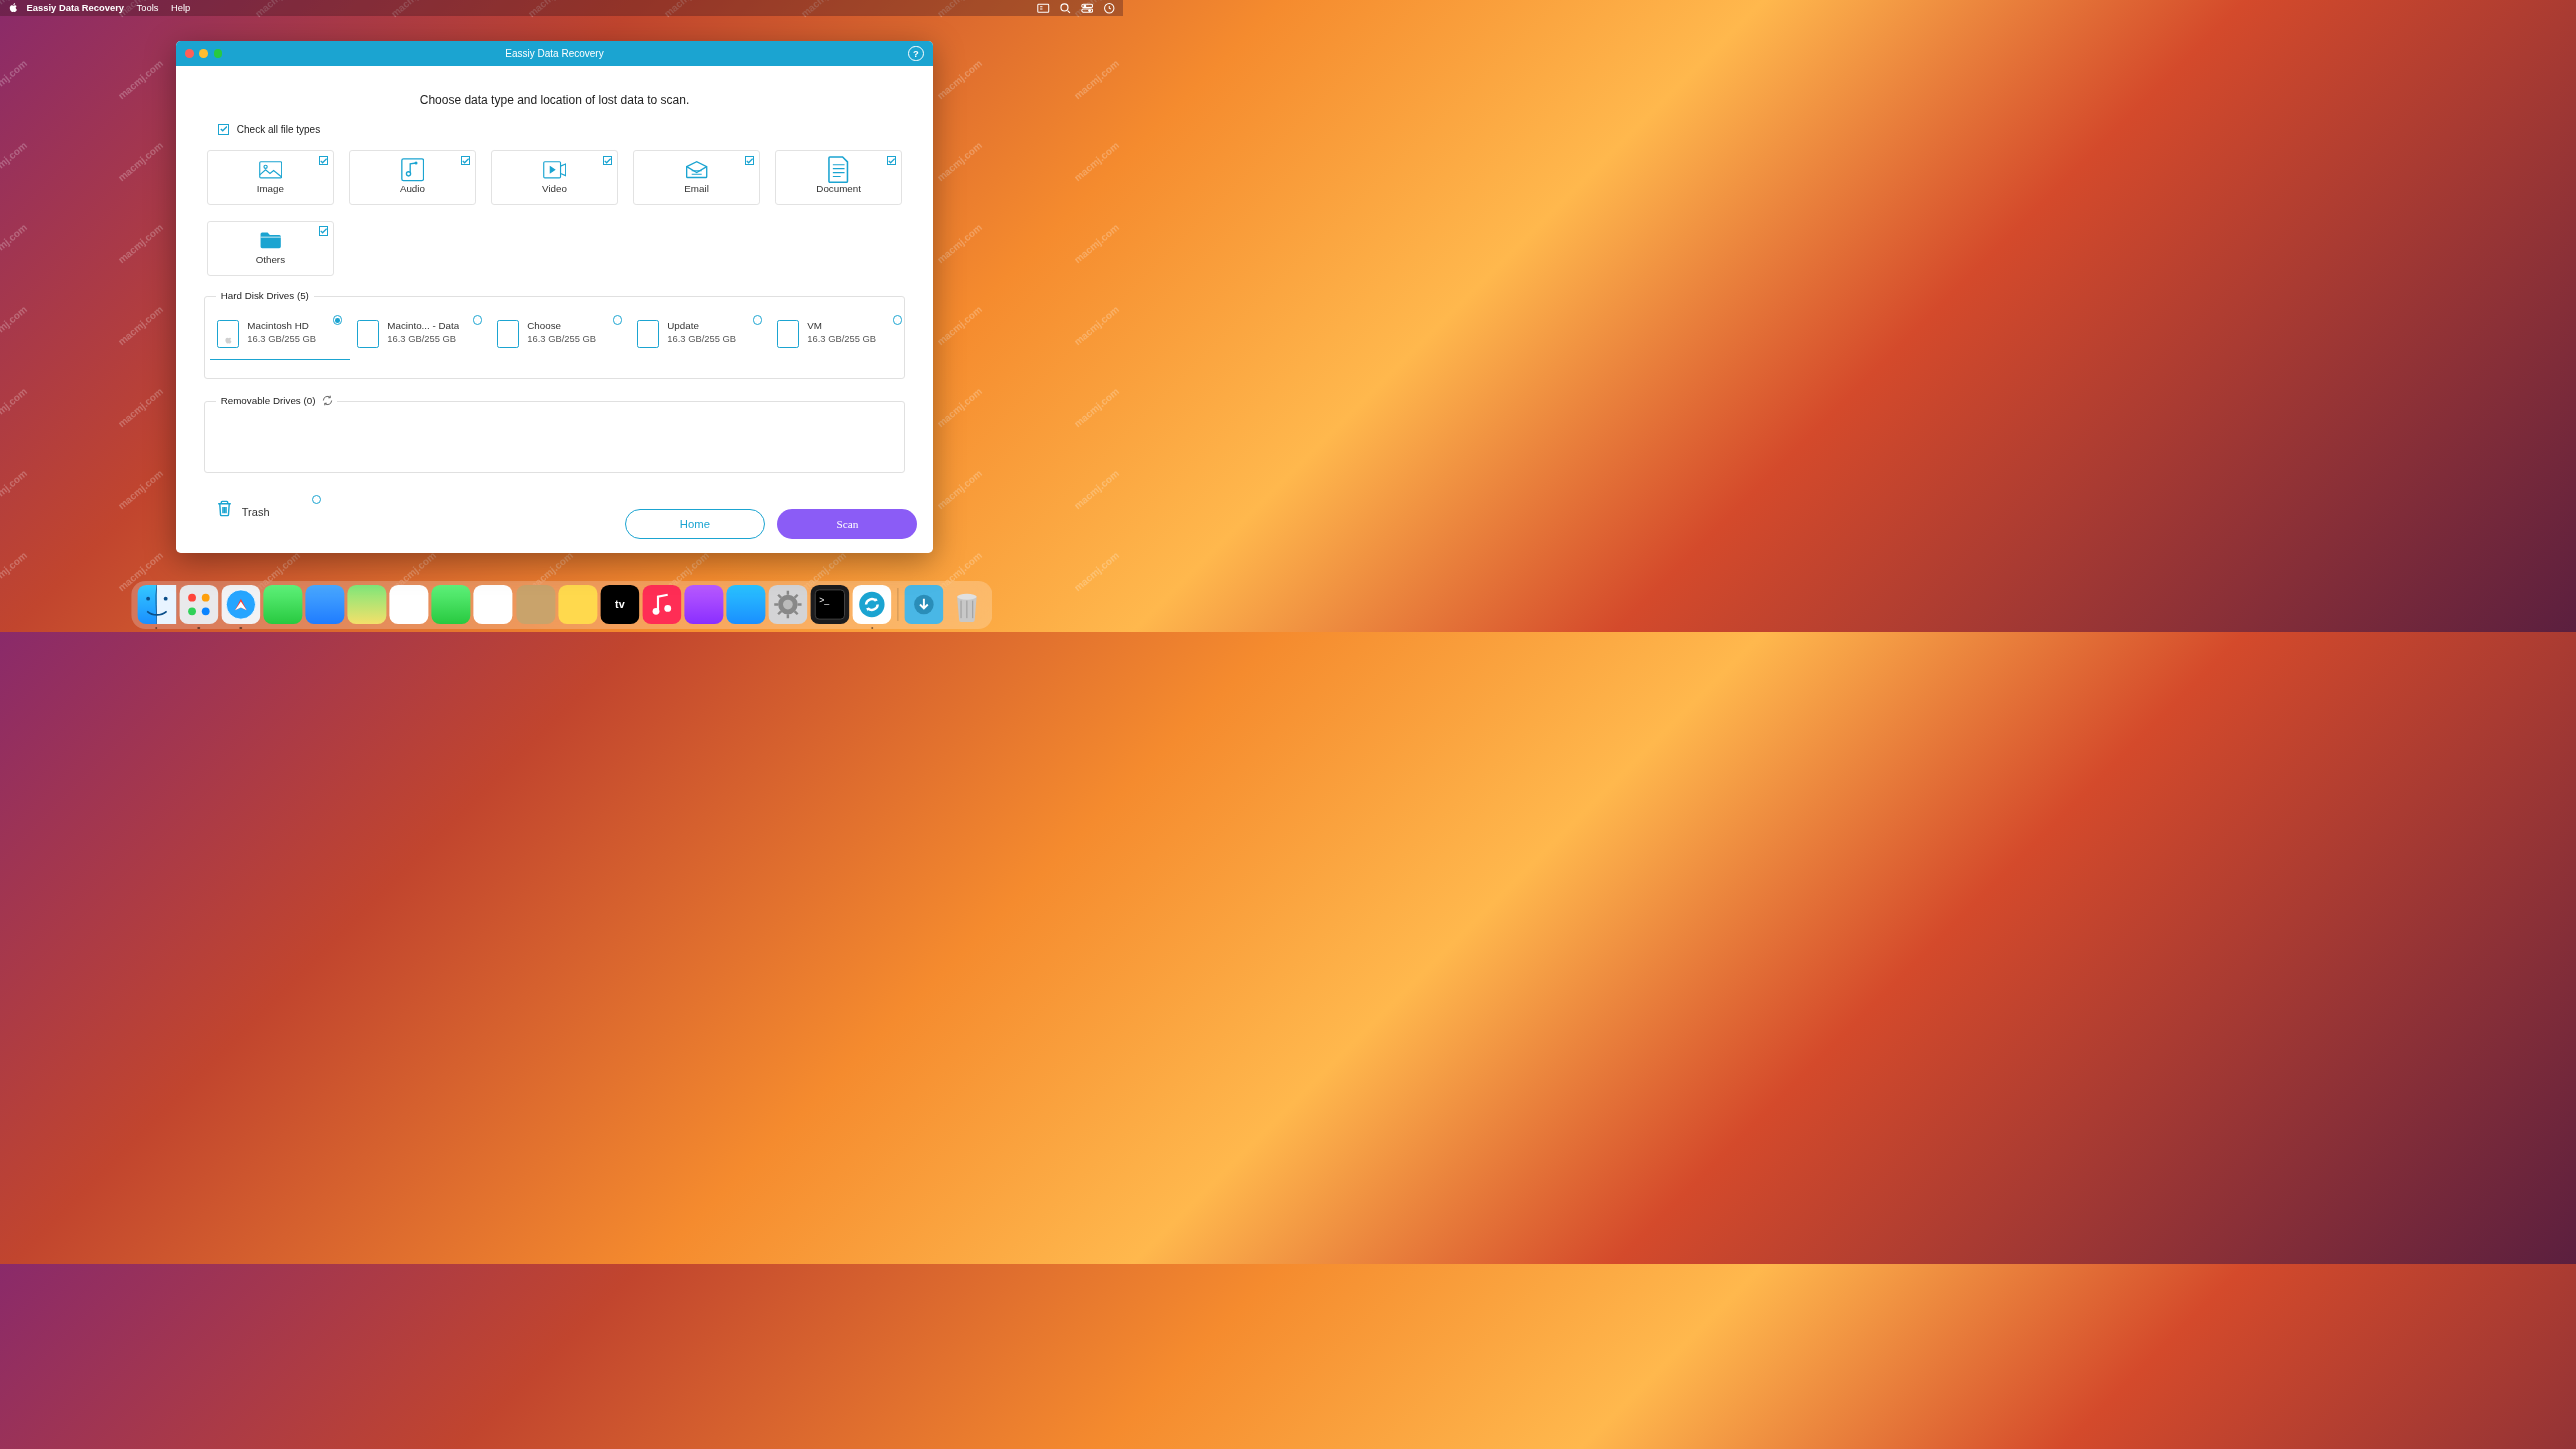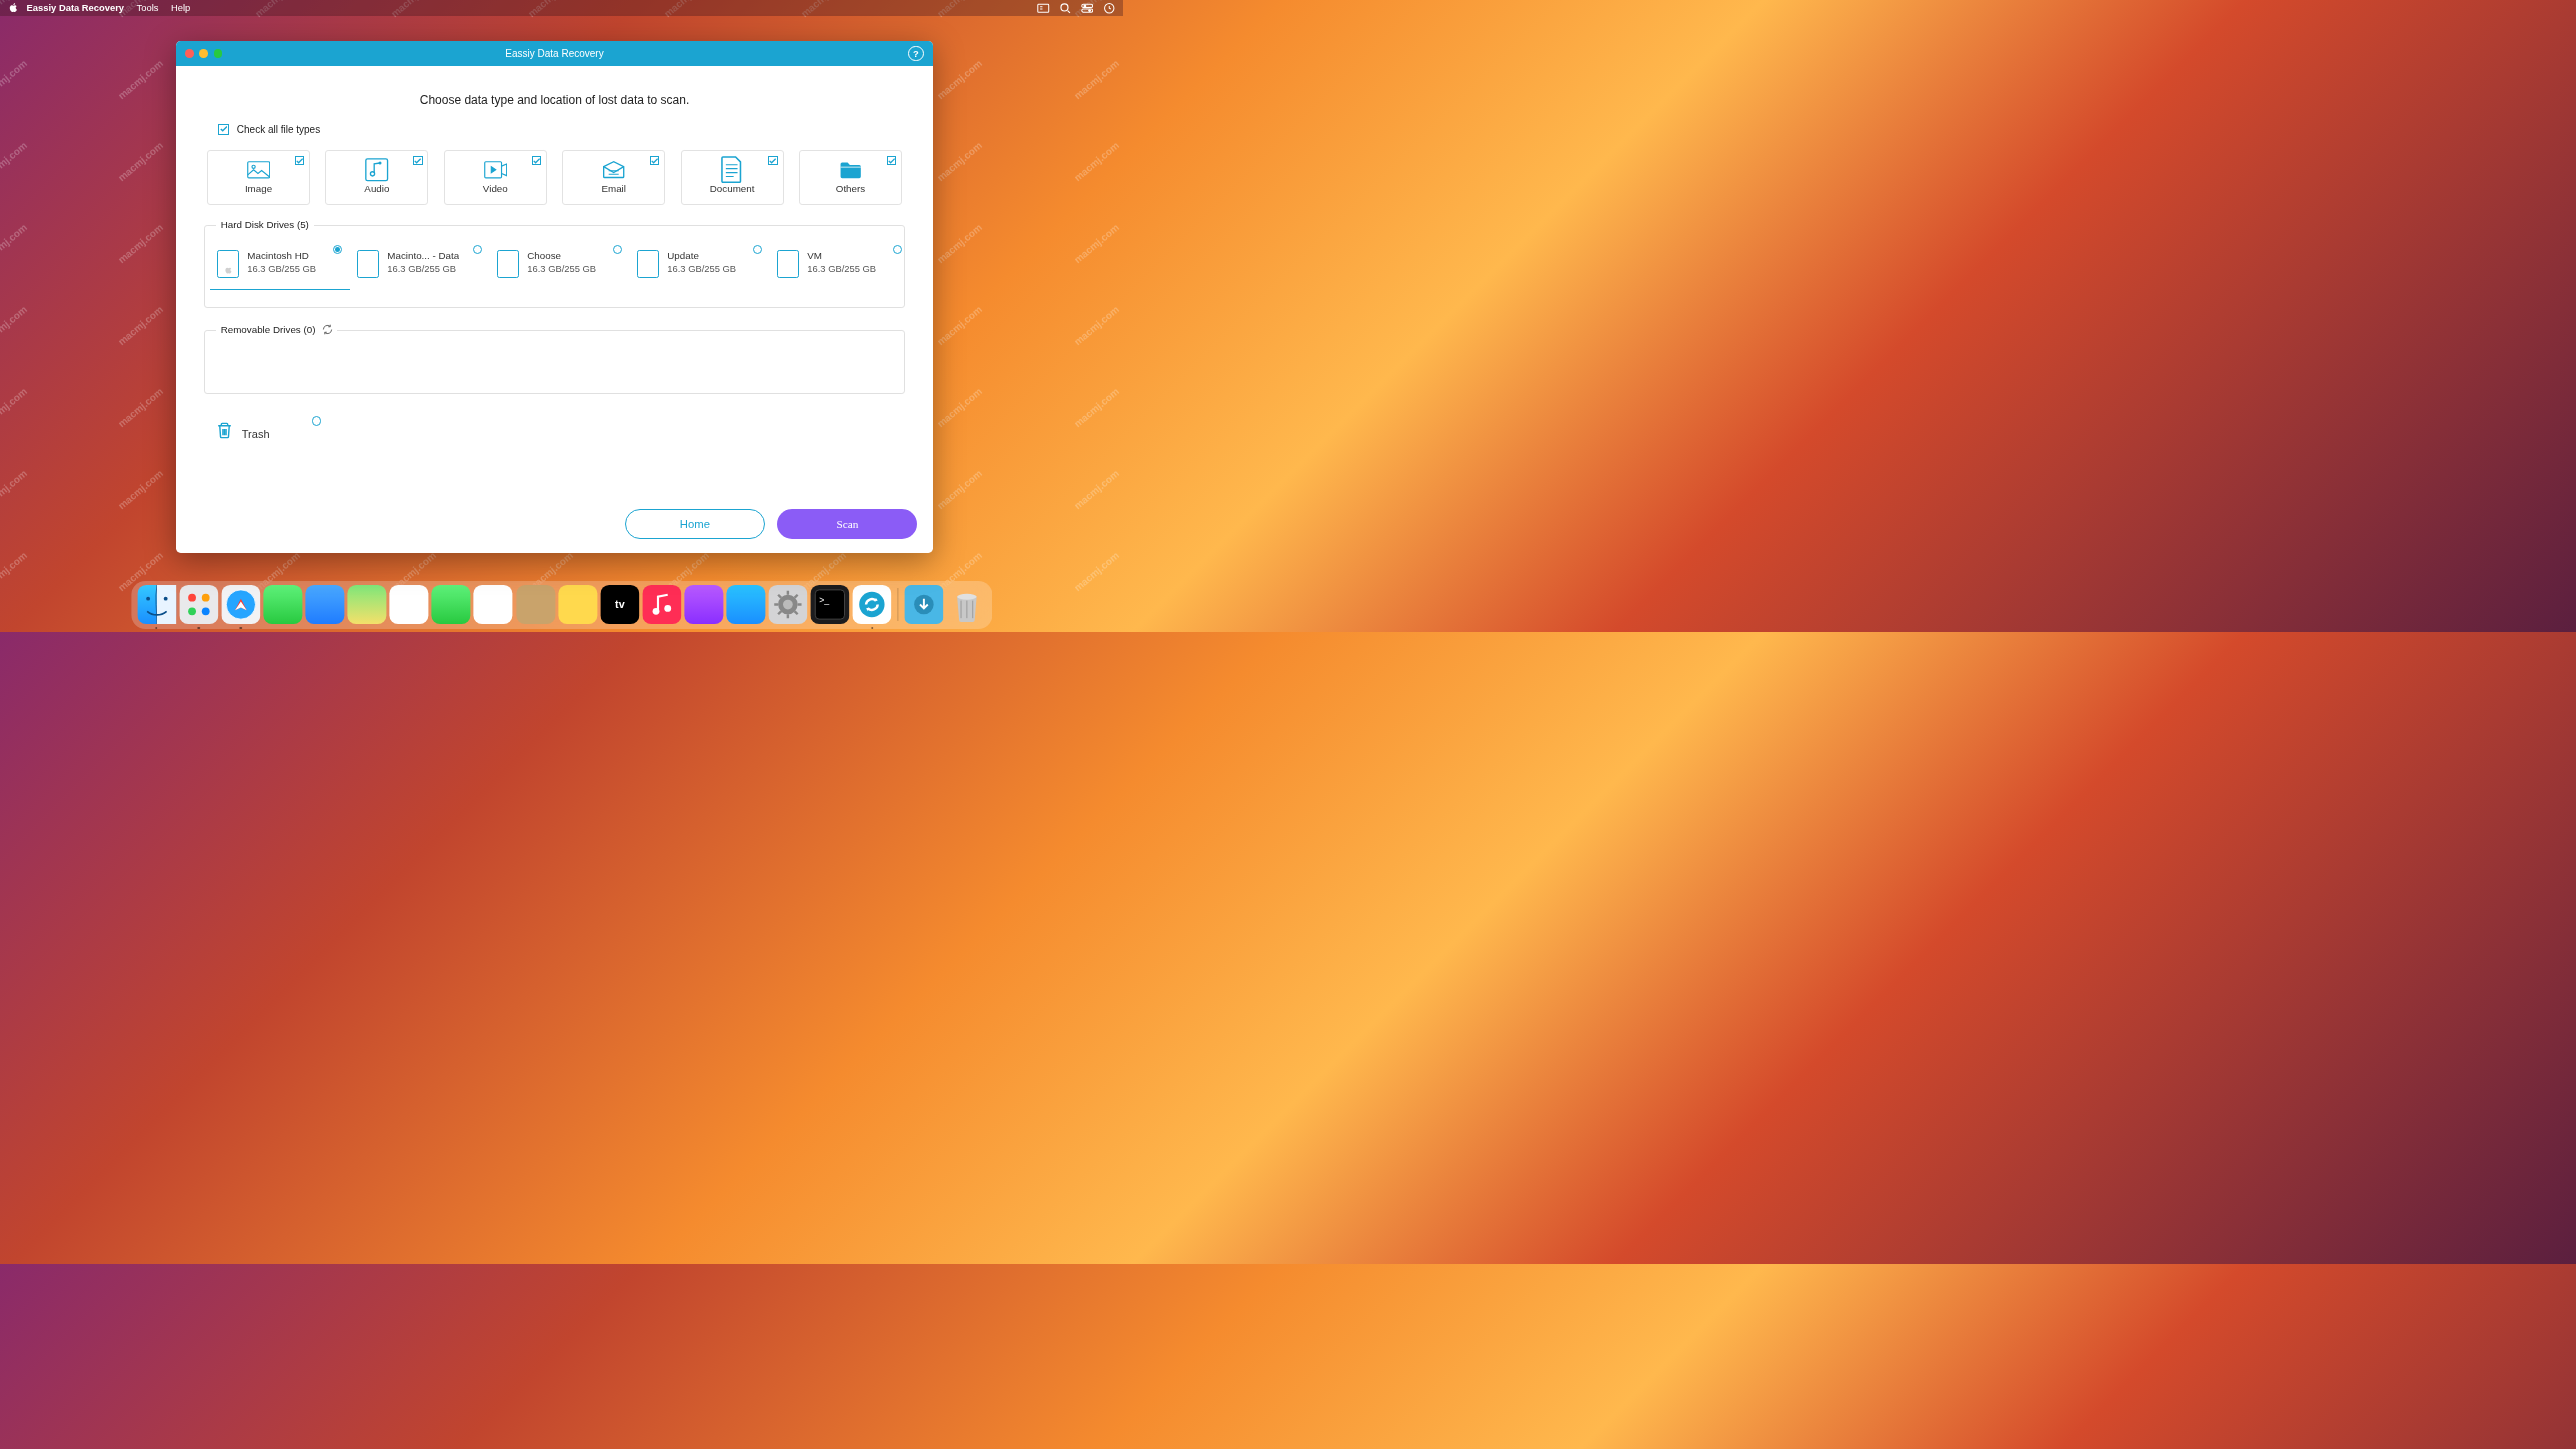--- a/index.html
+++ b/index.html
@@ -61,21 +61,21 @@
 .helpbtn { position: absolute; right: 9.4px; top: 4.7px; width: 15.6px; height: 15.6px; border: 1.2px solid #fff; border-radius: 50%; color: #fff; display: flex; align-items: center; justify-content: center; font-size: 9.4px; font-weight: 600; cursor: pointer; }
 .content { padding: 15.6px 28px 0 28px; }
 .heading { text-align: center; font-size: 12px; color: #222; margin: 11px 0 17px; }
 .checkall { display: flex; align-items: center; gap: 7.8px; font-size: 10px; color: #222; margin-left: 14px; }
 .cbox {
   width: 11px; height: 11px; border: 1.2px solid #1ba4d1; display: flex; align-items: center;
   justify-content: center; cursor: pointer;
 }
 .cbox svg { width: 7.8px; height: 7.8px; }
 .ftgrid {
-  display: grid; grid-template-columns: repeat(6, 1fr); gap: 15.6px; margin: 15.6px 0 20px;
+  display: grid; grid-template-columns: repeat(5, 1fr); gap: 15.6px; margin: 15.6px 0 20px;
   padding: 0 3.1px;
 }
 .ftcard {
   border: 0.8px solid #e2e2e2; border-radius: 3.1px; height: 55px; position: relative;
   display: flex; flex-direction: column; align-items: center; justify-content: center; gap: 4.7px;
   cursor: default;
 }
 .ftcard .cbox { position: absolute; top: 4.7px; right: 4.7px; width: 9.4px; height: 9.4px; }
 .ftcard .ic { width: 23.4px; height: 17px; display: flex; align-items: center; justify-content: center; }
 .ftcard .lbl { font-size: 9.8px; color: #333; }
@@ -100,21 +100,21 @@
 }
 .drive.selected .radio::after {
   content: ""; width: 4.7px; height: 4.7px; background: #1ba4d1; border-radius: 50%;
 }
 .drive .drow { display: flex; align-items: flex-start; gap: 7.8px; }
 .drive .diskic { width: 22px; height: 28px; border: 1.2px solid #1ba4d1; border-radius: 2.3px; flex-shrink: 0; display: flex; align-items: flex-end; justify-content: center; padding-bottom: 2.3px; }
 .drive .dinfo { font-size: 9.8px; color: #333; }
 .drive .dname { margin-bottom: 2.3px; white-space: nowrap; overflow: hidden; text-overflow: ellipsis; max-width: 94px; }
 .drive .dsize { color: #555; font-size: 9.4px; }
 .hdgroup { height: 83px; }
-.rdgroup { height: 64px; }
+.rdgroup { height: 72px; }
 .trashsec { position: relative; width: 125px; margin-top: 6.2px; padding: 4.7px 11px; }
 .trashsec .radio {
   position: absolute; top: 0; right: 7.8px; width: 9.4px; height: 9.4px; border: 1.2px solid #1ba4d1;
   border-radius: 50%;
 }
 .trashsec .trow { display: flex; align-items: flex-end; gap: 7.8px; }
 .trashic { width: 19px; height: 19px; }
 .footer {
   position: absolute; bottom: 14px; right: 15.6px; display: flex; gap: 12.5px;
 }

